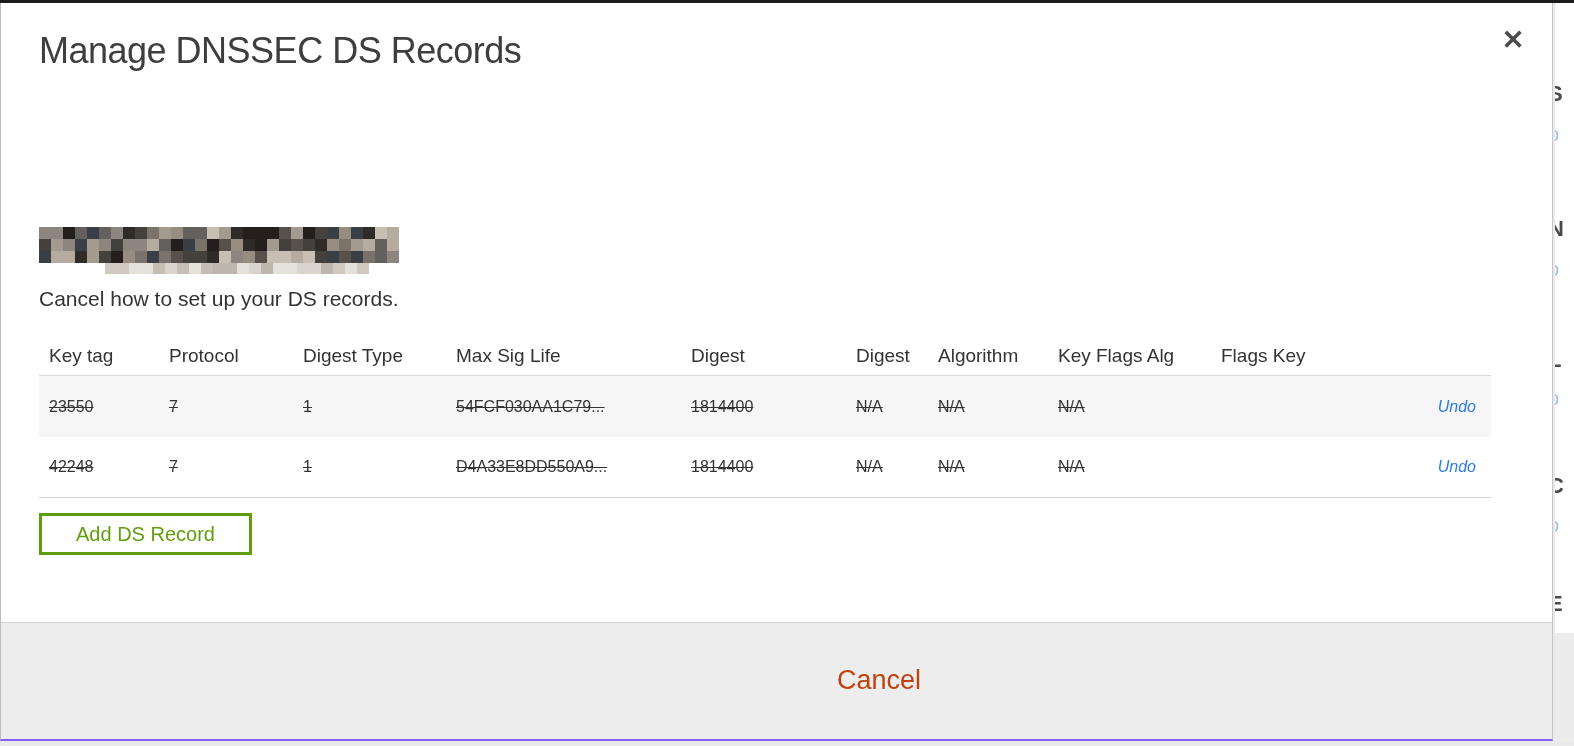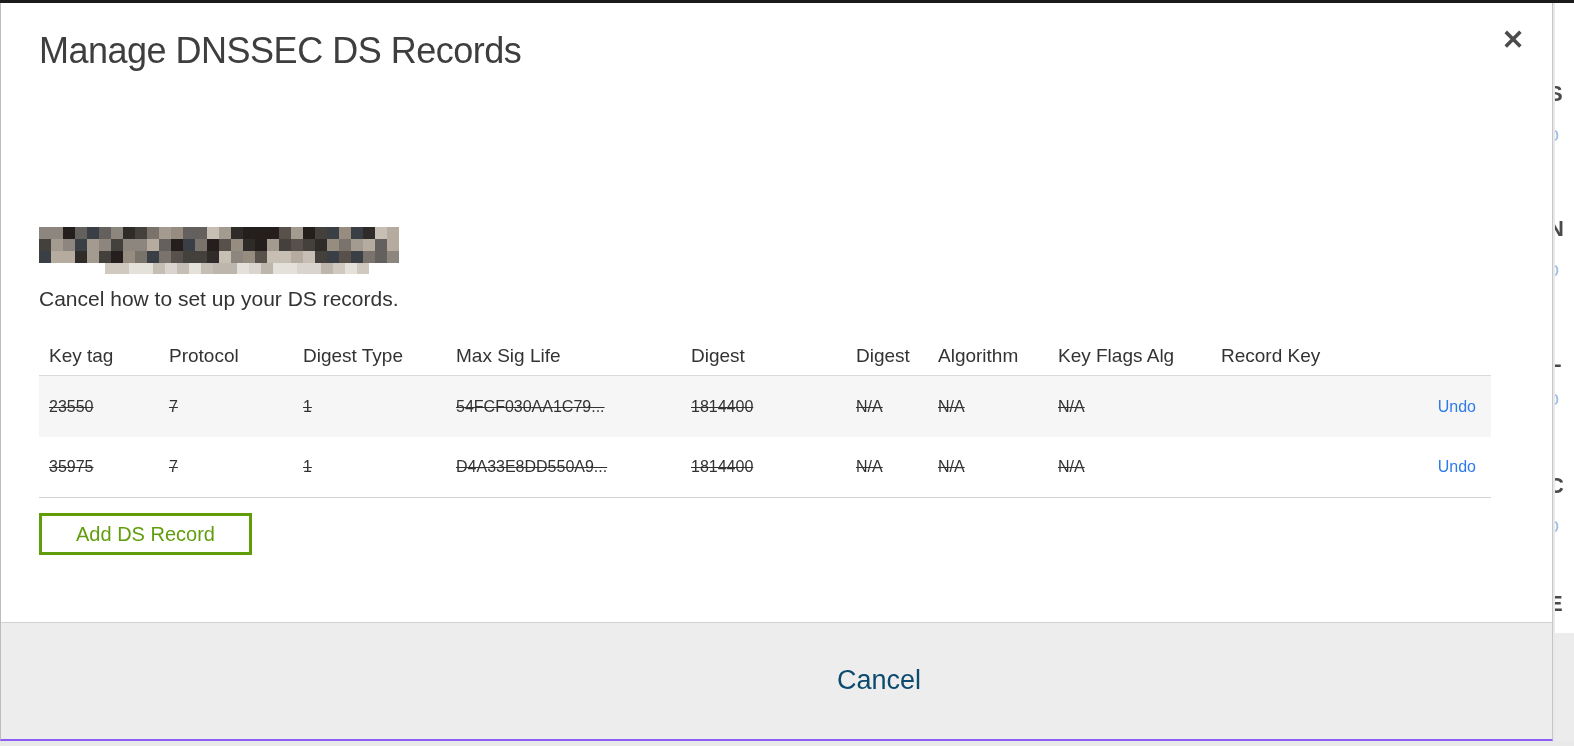--- a/index.html
+++ b/index.html
@@ -73,21 +73,21 @@
   .data-row { height:61px; }
   .data-row.striped { background:#f6f6f6; }
   .data-row .cell {
     display:flex; align-items:center;
     padding-left:10px;
     font-size:16px; color:#333;
     overflow:hidden; white-space:nowrap;
   }
   .data-row .cell.strike { text-decoration:line-through; }
   .data-row .cell.action {
-    justify-content:flex-end; padding-right:15px; padding-left:0;
+    justify-content:flex-end; padding-right:15px; padding-left:0;font-style:italic;
   }
   .undo-link { color:#2e7ae8; cursor:pointer; text-decoration:none; }
   .table-bottom { border-bottom:1px solid #d2d2d2; }
   .add-btn {
     position:absolute; left:38px; top:513px;
     width:213px; height:42px;
     background:#ffffff;
     border:3px solid #5f9d0a;
     color:#619e0d;
     font-size:20px;
@@ -114,21 +114,21 @@
     border:none;
     border-bottom:5px solid #477b03;
     border-radius:2px;
     color:#ffffff;
     font-size:26px;
     font-family:"Liberation Sans", sans-serif;
     cursor:pointer;
   }
   .cancel-link {
     position:absolute; left:836px; top:42px;
-    font-size:27px; color:#0c4a6e;
+    font-size:27px; color:#c2410c;
     cursor:pointer; text-decoration:none;
   }
   
   .bg-sliver {
     position:absolute; left:1555px; top:3px;
     width:19px; height:738px;
     background:#ffffff;
     overflow:hidden;
   }
   .bg-sliver .sliver-footer {
@@ -163,40 +163,40 @@
     <div class="ds-table">
       <div class="grid header-row">
           <div class="cell">Key tag</div>
           <div class="cell">Protocol</div>
           <div class="cell">Digest Type</div>
           <div class="cell">Max Sig Life</div>
           <div class="cell">Digest</div>
           <div class="cell">Digest</div>
           <div class="cell">Algorithm</div>
           <div class="cell">Key Flags Alg</div>
-          <div class="cell">Record Key</div>
+          <div class="cell">Flags Key</div>
           <div class="cell"></div>
         </div>
       <div id="table-body">
           <div class="grid data-row striped">
             <div class="cell strike">23550</div>
             <div class="cell strike">7</div>
             <div class="cell strike">1</div>
             <div class="cell strike">54FCF030AA1C79...</div>
             <div class="cell strike">1814400</div>
             <div class="cell strike">N/A</div>
             <div class="cell strike">N/A</div>
             <div class="cell strike">N/A</div>
             <div class="cell"></div>
             <div class="cell action">
               <a class="undo-link">Undo</a>
             </div>
           </div>
           <div class="grid data-row table-bottom">
-            <div class="cell strike">35975</div>
+            <div class="cell strike">42248</div>
             <div class="cell strike">7</div>
             <div class="cell strike">1</div>
             <div class="cell strike">D4A33E8DD550A9...</div>
             <div class="cell strike">1814400</div>
             <div class="cell strike">N/A</div>
             <div class="cell strike">N/A</div>
             <div class="cell strike">N/A</div>
             <div class="cell"></div>
             <div class="cell action">
               <a class="undo-link">Undo</a>

